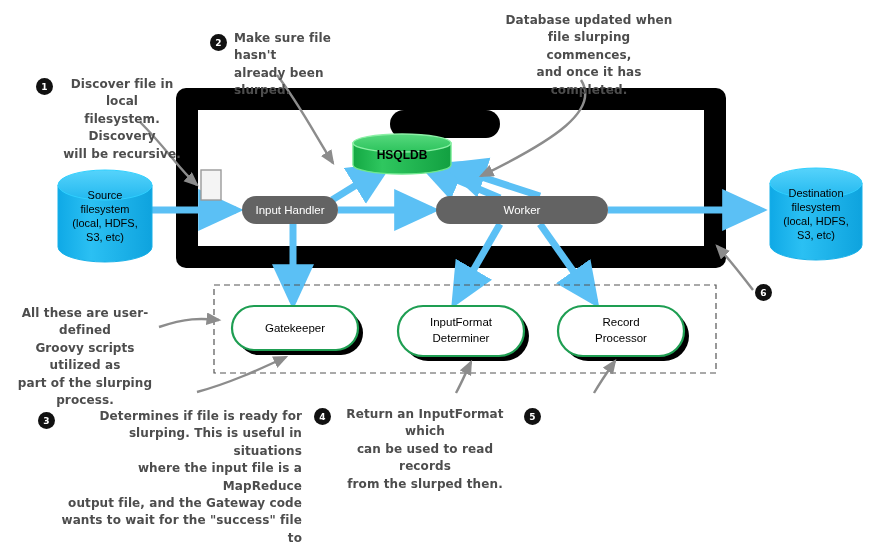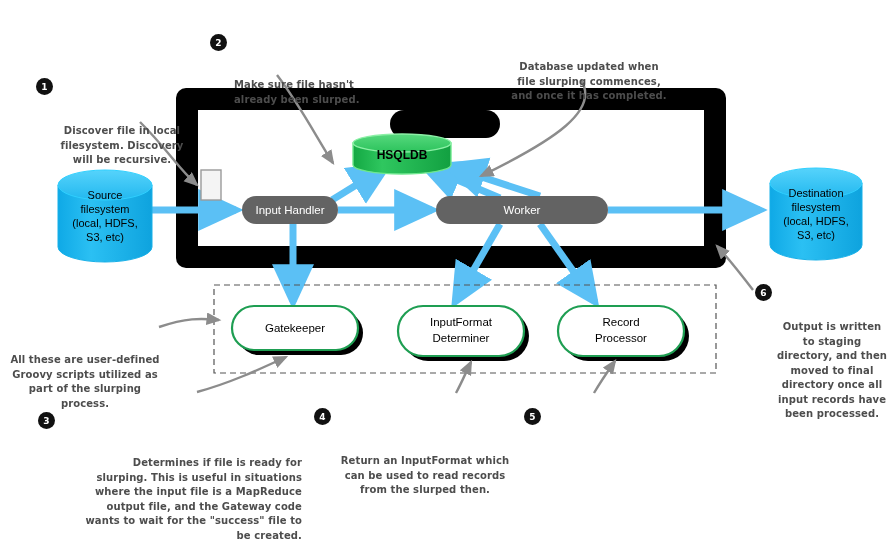--- a/index.html
+++ b/index.html
@@ -50,27 +50,26 @@
   }
   .cyl-label {
     font-family: "Liberation Sans", sans-serif;
     font-size: 11px;
     fill: #000000;
     text-anchor: middle;
   }
   .anno {
     position: absolute;
     font-family: "DejaVu Sans", sans-serif;
-    font-size: 10px;
+    font-size: 12px;
     font-weight: bold;
     color: #4d4d4d;
     line-height: 1.45;
     letter-spacing: 0.1px;
     white-space: pre-line;
-    margin-top: 48px;
   }
   .badge {
     position: absolute;
     width: 17px;
     height: 17px;
     border-radius: 50%;
     background: #111111;
     color: #ffffff;
     font-family: "DejaVu Sans", sans-serif;
     font-size: 9px;
@@ -238,21 +237,14 @@
 be created.</div>
 
   <div class="badge" style="left:314px; top:408px;">4</div>
   <div class="anno" style="left:336px; top:406px; width:178px; text-align:center;">Return an InputFormat which
 can be used to read records
 from the slurped then.</div>
 
   <div class="badge" style="left:524px; top:408px;">5</div>
 
   <div class="badge" style="left:755px; top:284px;">6</div>
-  <div class="anno" style="left:776px; top:272px; width:112px; text-align:center;">Output is written
-to staging
-directory, and then
-moved to final
-directory once all
-input records have
-been processed.</div>
 
 </div>
 
 </body></html>

